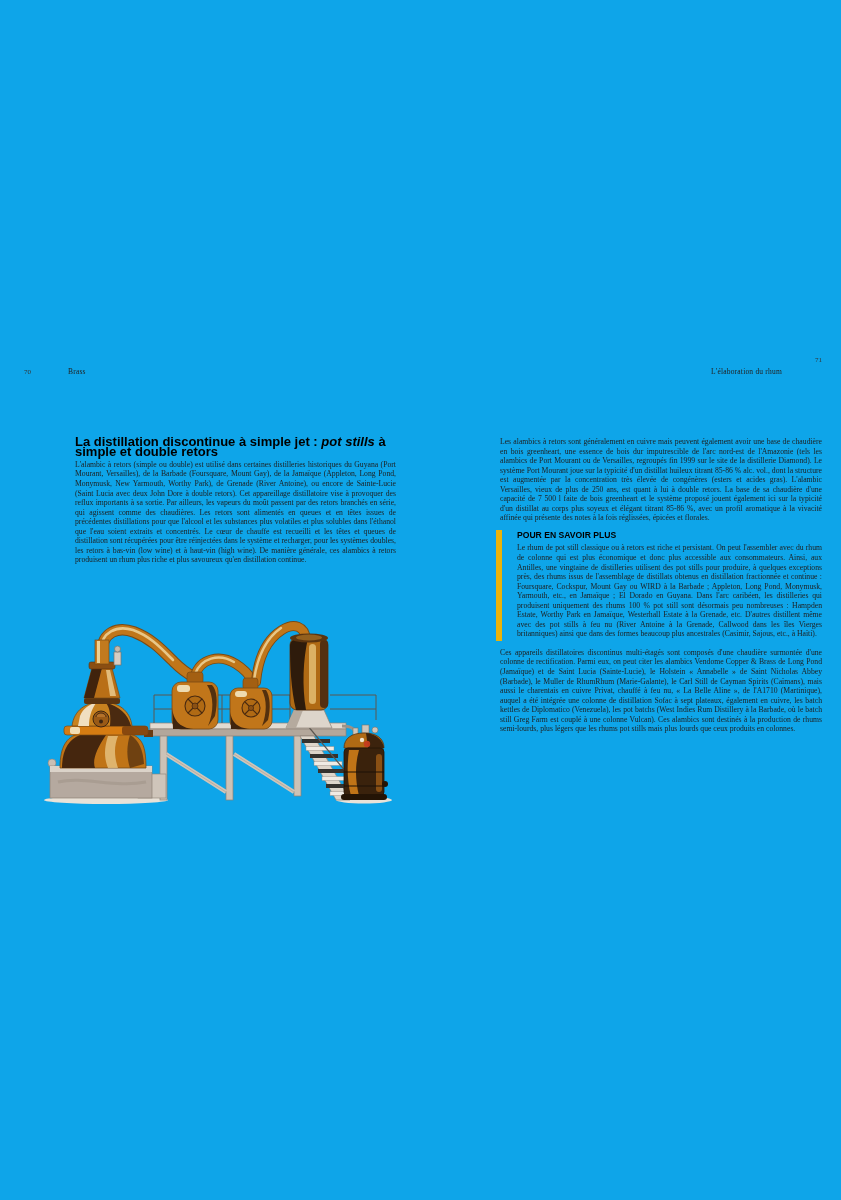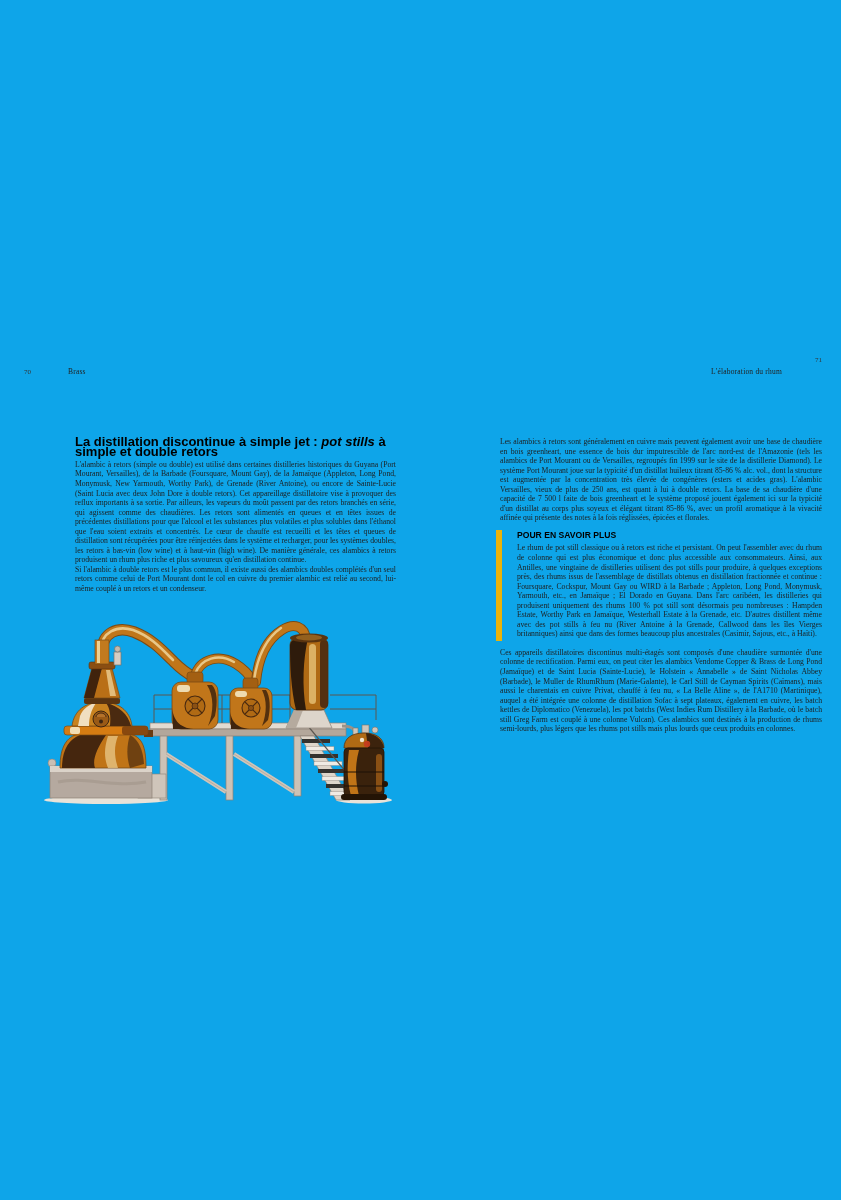--- a/index.html
+++ b/index.html
@@ -33,21 +33,20 @@
 <div class="sheet">
 
   <div class="pagenum" style="left:24px;top:368px;">70</div>
   <div class="runhead" style="left:68px;top:367px;">Brass</div>
   <div class="runhead" style="right:59px;top:367px;">L'élaboration du rhum</div>
   <div class="pagenum" style="right:19px;top:356px;">71</div>
 
   <section class="col" style="left:75px;top:437px;width:321px;">
     <h3 class="head"><span>La distillation discontinue à simple jet : </span><span class="it">pot stills</span><span> à simple et double retors</span></h3>
     <p>L'alambic à retors (simple ou double) est utilisé dans certaines distilleries historiques du Guyana (Port Mourant, Versailles), de la Barbade (Foursquare, Mount Gay), de la Jamaïque (Appleton, Long Pond, Monymusk, New Yarmouth, Worthy Park), de Grenade (River Antoine), ou encore de Sainte-Lucie (Saint Lucia avec deux John Dore à double retors). Cet appareillage distillatoire vise à provoquer des reflux importants à sa sortie. Par ailleurs, les vapeurs du moût passent par des retors branchés en série, qui agissent comme des chaudières. Les retors sont alimentés en queues et en têtes issues de précédentes distillations pour que l'alcool et les substances plus volatiles et plus solubles dans l'éthanol que l'eau soient extraits et concentrés. Le cœur de chauffe est recueilli et les têtes et queues de distillation sont récupérées pour être réinjectées dans le système et recharger, pour les systèmes doubles, les retors à bas-vin (low wine) et à haut-vin (high wine). De manière générale, ces alambics à retors produisent un rhum plus riche et plus savoureux qu'en distillation continue.</p>
-    <p>Si l'alambic à double retors est le plus commun, il existe aussi des alambics doubles complétés d'un seul retors comme celui de Port Mourant dont le col en cuivre du premier alambic est relié au second, lui-même couplé à un retors et un condenseur.</p>
   </section>
 
   <figure class="illus">
     <svg viewBox="0 0 356 190" width="356" height="190">
 
       <ellipse cx="62" cy="184" rx="62" ry="4" fill="#e9e2d8"></ellipse>
       <ellipse cx="320" cy="184" rx="28" ry="3.5" fill="#e9e2d8"></ellipse>
 
       <g stroke="#8d8277" stroke-width="0.7">
         <rect x="116" y="118" width="7" height="66" fill="#cdc2b6"></rect>

